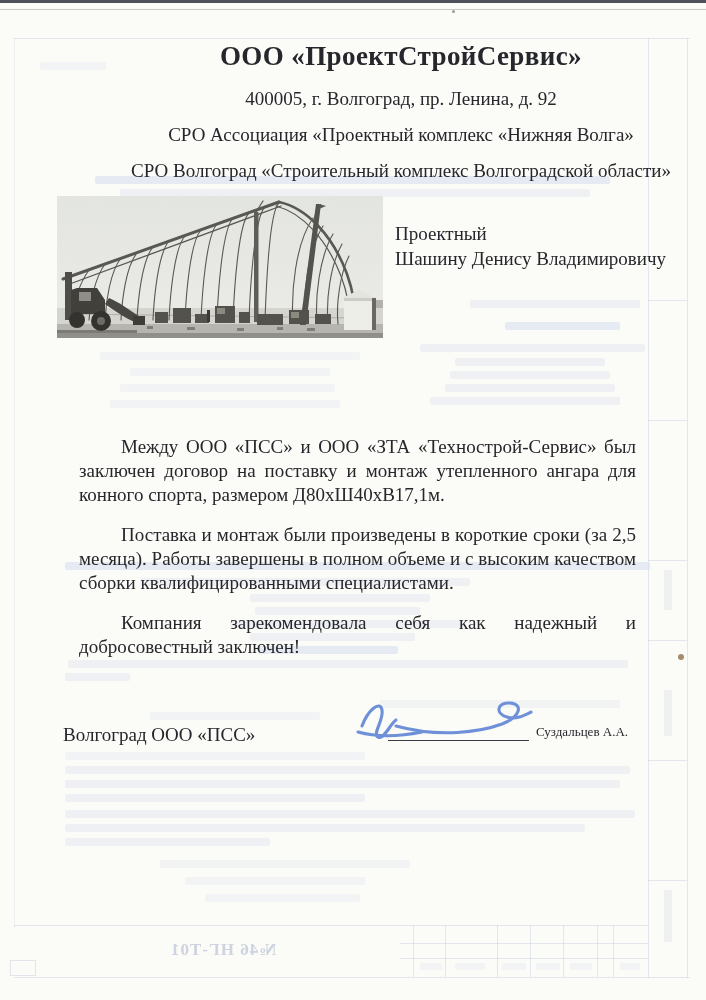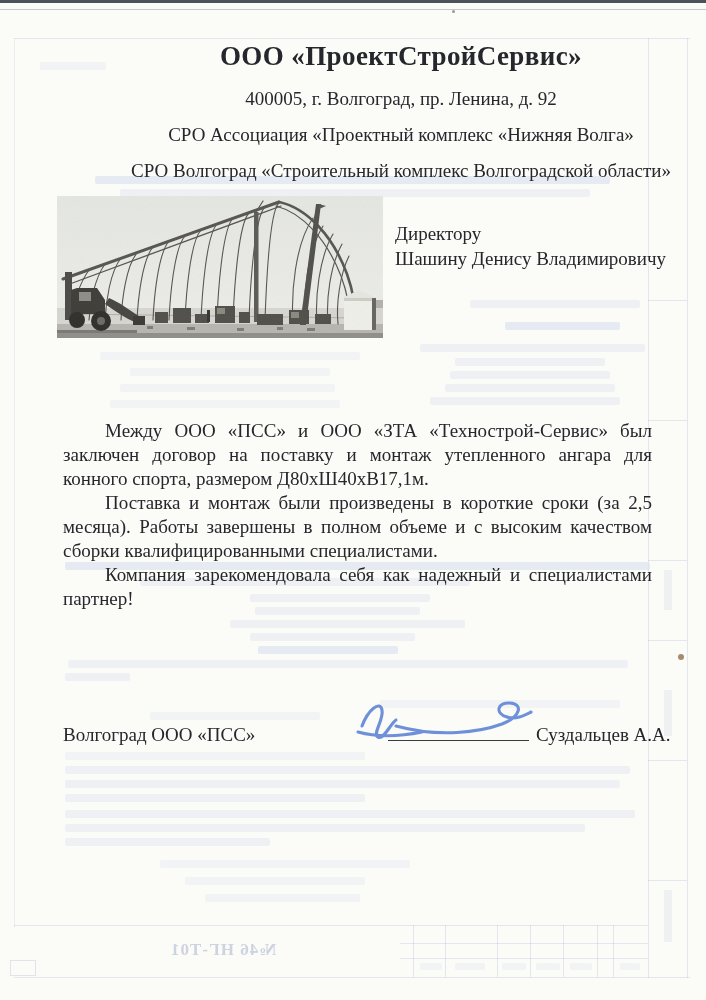--- a/index.html
+++ b/index.html
@@ -16,25 +16,25 @@
   .letterhead{position:absolute;left:0;top:39px;width:706px;text-align:center;padding-left:48px;}
   .org-name{font-size:27px;font-weight:bold;letter-spacing:.4px;line-height:34px;margin:0 0 5px 0;}
   .lh-line{font-size:19px;line-height:20px;margin:16px;}
   
   .photo{position:absolute;left:57px;top:196px;width:326px;height:142px;}
   .photo svg{display:block;}
   
   .recipient{position:absolute;left:395px;top:221px;font-size:19px;line-height:25px;white-space:nowrap;}
   
   .body-text{position:absolute;left:63px;top:419px;width:589px;font-size:19px;line-height:24px;text-align:justify;}
-  .body-text p{margin:0;text-indent:42px;}
+  .body-text p{margin:16px;text-indent:42px;}
   
   .sig-label{position:absolute;left:63px;top:724px;font-size:19px;white-space:nowrap;}
   .sig-line{position:absolute;left:388px;top:740px;width:141px;height:0;border-bottom:1.6px solid #3a3b40;}
-  .sig-name{position:absolute;left:536px;top:724px;font-size:19px;white-space:nowrap;}
+  .sig-name{position:absolute;left:536px;top:724px;font-size:13px;white-space:nowrap;}
   .sig-scribble{position:absolute;left:350px;top:686px;width:190px;height:64px;}
   
   .bleed{position:absolute;pointer-events:none;}
   .bl{position:absolute;height:8px;background:#e4e8f2;opacity:.55;border-radius:2px;}
   .bl.b{background:#dde2ef;opacity:.7;}
   .bframe{position:absolute;background:rgba(172,182,212,.30);}
   .bcell{position:absolute;border:1px solid rgba(172,182,212,.32);}
   .bleed-num{
     position:absolute;left:170px;top:940px;transform:scaleX(-1);
     color:#c9cfde;font-weight:bold;font-size:17px;letter-spacing:1px;opacity:.9;white-space:nowrap;
@@ -219,28 +219,28 @@
 
       <path d="M285,102 L302,94 L319,102 Z" fill="#e8e8e2"></path>
       <rect x="287" y="102" width="30" height="32" fill="#f1f1ec"></rect>
       <rect x="287" y="102" width="30" height="3" fill="#cfcfc8"></rect>
       <rect x="315" y="102" width="4" height="32" fill="#66655f"></rect>
       <rect width="326" height="142" filter="url(#grain)"></rect>
     </svg>
   </div>
 
   <div class="recipient">
-    <div>Директору</div>
+    <div>Проектный</div>
     <div>Шашину Денису Владимировичу</div>
   </div>
 
   <div class="body-text">
     <p>Между ООО «ПСС» и ООО «ЗТА «Технострой-Сервис» был заключен договор на поставку и монтаж утепленного ангара для конного спорта, размером Д80хШ40хВ17,1м.</p>
     <p>Поставка и монтаж были произведены в короткие сроки (за 2,5 месяца). Работы завершены в полном объеме и с высоким качеством сборки квалифицированными специалистами.</p>
-    <p>Компания зарекомендовала себя как надежный и специалистами партнер!</p>
+    <p>Компания зарекомендовала себя как надежный и добросовестный заключен!</p>
   </div>
 
   <div class="sig-label">Волгоград ООО «ПСС»</div>
   <div class="sig-line"></div>
   <div class="sig-scribble">
     <svg width="190" height="64" viewBox="0 0 190 64" xmlns="http://www.w3.org/2000/svg">
       <g fill="none" stroke="#6288d6" stroke-width="3.1" stroke-linecap="round" opacity="0.92">
         <path d="M12,40 C18,24 30,14 32,24 C34,34 22,48 28,51 C34,54 40,38 46,34"></path>
         <path d="M8,46 C30,52 52,50 72,46"></path>
         <path d="M46,40 C90,52 130,46 152,38 C170,31 174,18 160,17 C148,16 144,27 157,31 C166,34 175,29 181,26"></path>

